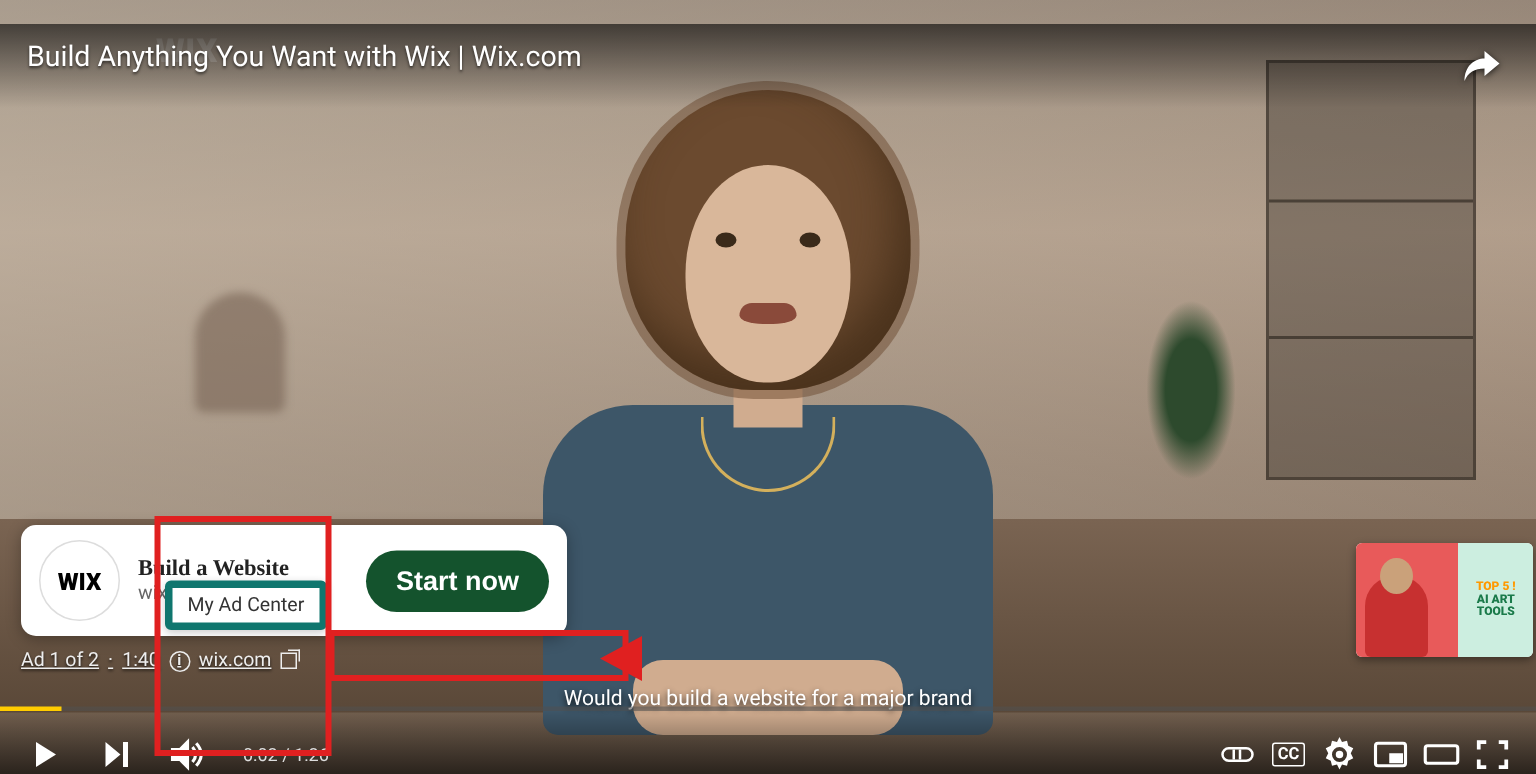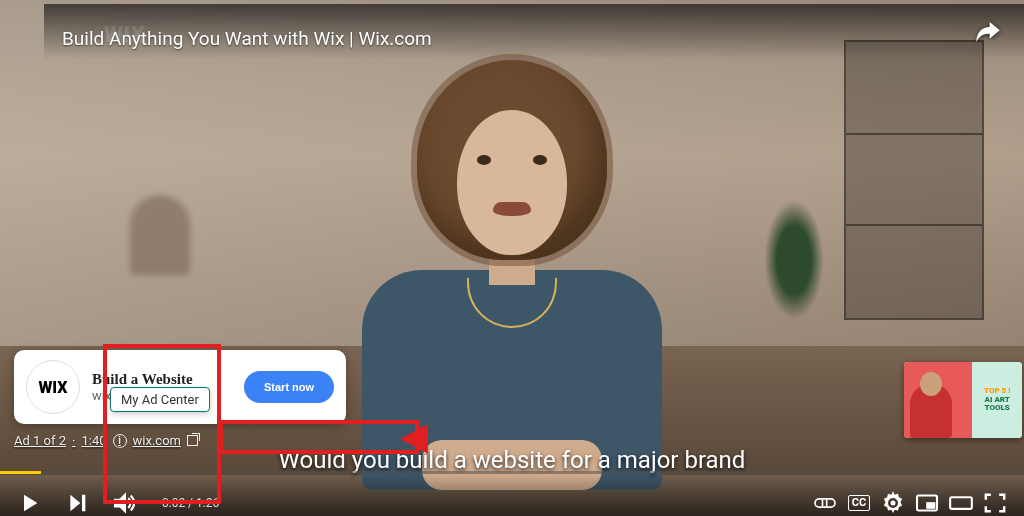--- a/index.html
+++ b/index.html
@@ -28,45 +28,45 @@
   .hair { position: absolute; top: 0; left: 50%; transform: translateX(-50%); width: 190px; height: 200px; background: #6b4a2f; border-radius: 50% 50% 45% 45%; box-shadow: inset -10px -20px 30px rgba(60,40,20,0.7), 0 0 0 6px rgba(107,74,47,0.5); }
   .face { position: absolute; top: 50px; left: 50%; transform: translateX(-50%); width: 110px; height: 145px; background: #d9b79a; border-radius: 50% 50% 48% 48%; }
   .face::before { content:""; position:absolute; top:45px; left:20px; width:14px; height:10px; background:#3a2a1a; border-radius:50%; box-shadow: 56px 0 #3a2a1a; }
   .face::after { content:""; position:absolute; top:92px; left:36px; width:38px; height:14px; background:#8a4a3a; border-radius: 10px 10px 50% 50%; }
   .neck { position: absolute; top: 185px; left: 50%; transform: translateX(-50%); width: 46px; height: 40px; background: #d0ac8f; }
   .body { position: absolute; top: 210px; left: 50%; transform: translateX(-50%); width: 300px; height: 220px; background: #3d5668; border-radius: 60px 60px 10px 10px; }
   .necklace { position: absolute; top: 218px; left: 50%; transform: translateX(-50%); width: 90px; height: 50px; border: 2px solid #d4b05c; border-top: none; border-radius: 0 0 60px 60px; }
   .arms { position: absolute; top: 380px; left: 50%; transform: translateX(-50%); width: 180px; height: 50px; background: #d0ac8f; border-radius: 20px; }
   
   
-  .top-overlay { position: absolute; top: 4px; left: 0; right: 0; height: 56px; background: linear-gradient(180deg, rgba(0,0,0,0.6), transparent); display: flex; align-items: flex-end; justify-content: space-between; padding: 10px 18px; margin-left: 44px; }
+  .top-overlay { position: absolute; top: 16px; left: 0; right: 0; height: 56px; background: linear-gradient(180deg, rgba(0,0,0,0.6), transparent); display: flex; align-items: flex-start; justify-content: space-between; padding: 10px 18px; }
   .video-title { color: #fff; font-size: 19px; font-weight: 400; text-shadow: 0 1px 2px rgba(0,0,0,0.6); }
   .share-btn { width: 36px; height: 36px; display: flex; align-items: center; justify-content: center; cursor: pointer; }
   .share-btn svg { width: 30px; height: 30px; fill: #fff; filter: drop-shadow(0 1px 2px rgba(0,0,0,0.7)); }
   .wix-watermark { position: absolute; top: 22px; left: 104px; color: rgba(255,255,255,0.28); font-weight: 900; font-size: 22px; letter-spacing: 0.02em; }
   
   
   .ad-card { position: absolute; left: 14px; bottom: 92px; background: #fff; border-radius: 10px; display: flex; align-items: center; padding: 10px 12px; gap: 12px; box-shadow: 0 2px 10px rgba(0,0,0,0.3); }
   .ad-logo { width: 54px; height: 54px; border-radius: 50%; border: 1px solid #ddd; display: flex; align-items: center; justify-content: center; font-weight: 900; font-size: 16px; color: #000; background: #fff; }
   .ad-text { display: flex; flex-direction: column; position: relative; min-width: 140px; }
   .ad-title { font-size: 15px; font-weight: 700; color: #222; font-family: Liberation Serif, serif; }
   .ad-url { font-size: 13px; color: #666; }
-  .ad-cta { background: #3b82f6; color: #fff; border: none; border-radius: 22px; padding: 10px 20px; font-size: 11px; font-weight: 700; cursor: pointer; }
-  
-  
-  .tooltip { position: absolute; top: 16px; left: 18px; background: #fff; border: 1px solid #0f766e; border-radius: 4px; padding: 4px 10px; font-size: 13px; color: #333; box-shadow: 0 2px 6px rgba(0,0,0,0.2); white-space: nowrap; text-align: center; }
+  .ad-cta { background: #14532d; color: #fff; border: none; border-radius: 22px; padding: 10px 20px; font-size: 18px; font-weight: 700; cursor: pointer; }
+  
+  
+  .tooltip { position: absolute; top: 16px; left: 18px; background: #fff; border: 5px solid #0f766e; border-radius: 4px; padding: 4px 10px; font-size: 13px; color: #333; box-shadow: 0 2px 6px rgba(0,0,0,0.2); white-space: nowrap; text-align: center; }
   
   
   .ad-info-line { position: absolute; left: 14px; bottom: 68px; color: #eee; font-size: 13px; display: flex; align-items: center; gap: 6px; text-shadow: 0 1px 2px rgba(0,0,0,0.8); text-decoration: underline; }
   .info-icon { width: 14px; height: 14px; border: 1.5px solid #eee; border-radius: 50%; display: inline-flex; align-items: center; justify-content: center; font-size: 10px; font-weight: bold; }
   .ext-icon { width: 11px; height: 11px; border: 1.5px solid #eee; position: relative; display: inline-block; }
   .ext-icon::after { content:""; position:absolute; top:-3px; right:-3px; width:7px; height:7px; border-top:1.5px solid #eee; border-right:1.5px solid #eee; }
   
   
-  .caption { position: absolute; bottom: 42px; left: 50%; transform: translateX(-50%); color: #fff; font-size: 24px; text-shadow: 0 2px 4px rgba(0,0,0,0.9); white-space: nowrap; }
+  .caption { position: absolute; bottom: 42px; left: 50%; transform: translateX(-50%); color: #fff; font-size: 14px; text-shadow: 0 2px 4px rgba(0,0,0,0.9); white-space: nowrap; }
   
   
   .next-thumb { position: absolute; right: 2px; bottom: 78px; width: 118px; height: 76px; background: #fff; border-radius: 4px; box-shadow: 0 2px 6px rgba(0,0,0,0.4); overflow: hidden; display: flex; }
   .next-thumb .badge { position: absolute; left: -18px; top: 50%; transform: translateY(-50%); width: 24px; height: 24px; background: rgba(0,0,0,0.75); color: #fff; font-size: 14px; font-weight: 600; border-radius: 3px; display: flex; align-items: center; justify-content: center; }
   .thumb-left { width: 58%; background: #e85a5a; position: relative; }
   .thumb-person { position:absolute; bottom:0; left:6px; width:42px; height:54px; background:#c73030; border-radius: 20px 20px 4px 4px; }
   .thumb-person::before { content:""; position:absolute; top:-12px; left:10px; width:22px; height:24px; background:#caa17a; border-radius:50%; }
   .thumb-right { flex: 1; background: #cceee0; display: flex; flex-direction: column; align-items: center; justify-content: center; font-size: 8px; font-weight: 900; color: #1a7a4a; line-height: 1.1; text-align: center; }
   .thumb-right .t1 { color: #ff9900; }
   

